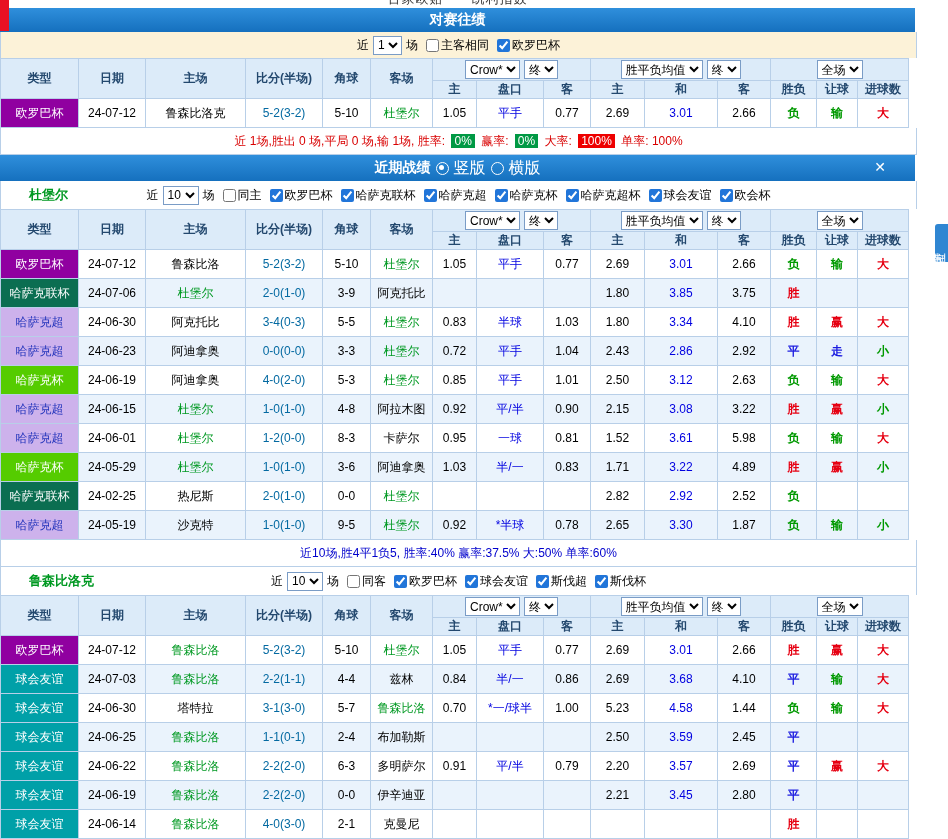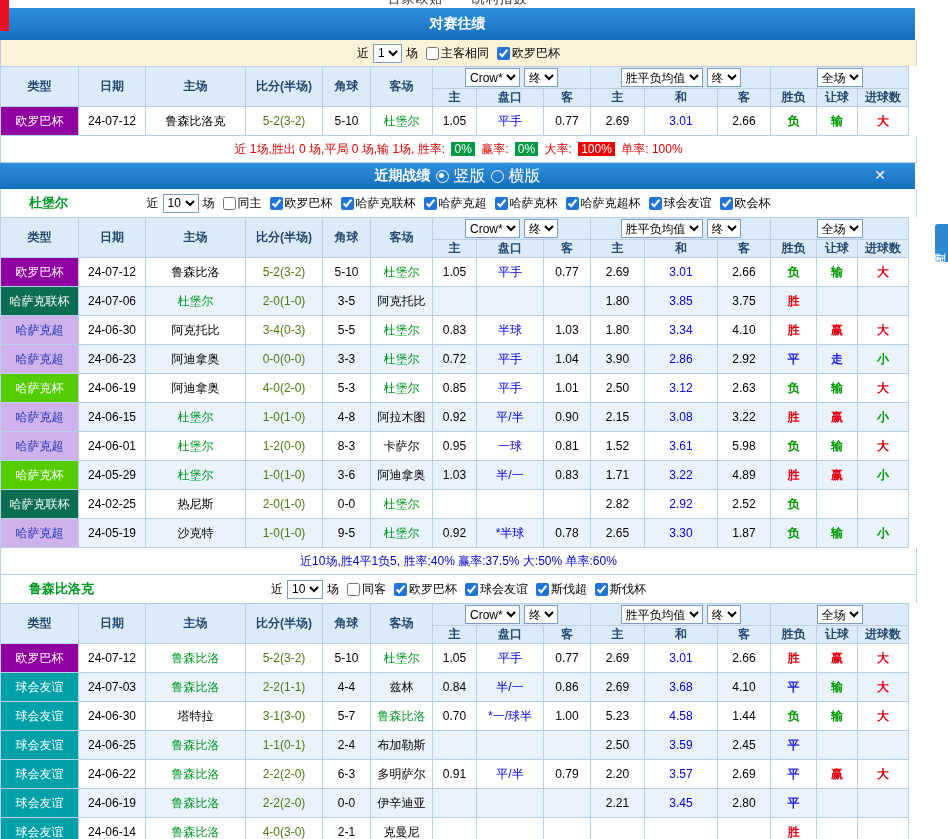--- a/index.html
+++ b/index.html
@@ -6,21 +6,21 @@
   body{
     width:948px;height:839px;overflow:hidden;position:relative;
     background:#fff;font-family:"Liberation Sans","DejaVu Sans",sans-serif;
     font-size:12px;color:#000;
   }
   .page{width:915px;position:relative}
   .top-strip{height:8px;overflow:hidden;position:relative}
   .top-strip span{position:absolute;top:-10px;left:0;right:0;text-align:center;font-size:13px;color:#333;letter-spacing:1px}
   .red-mark{position:absolute;left:0;top:0;width:9px;height:31px;background:#e81123;z-index:5}
   .bar{
-    height:32px;background:linear-gradient(180deg,#2f8fdc 0%,#1570be 100%);
+    height:24px;background:linear-gradient(180deg,#2f8fdc 0%,#1570be 100%);
     color:#fff;font-weight:bold;font-size:14px;
     display:flex;align-items:center;justify-content:center;position:relative;
   }
   .bar2{height:26px}
   .bar-center{display:flex;align-items:center;gap:5px}
   .radio{display:inline-block;width:11px;height:11px;border:1px solid #fff;border-radius:50%;background:transparent;position:relative;cursor:pointer}
   .radio.checked::after{content:'';position:absolute;left:2px;top:2px;width:5px;height:5px;border-radius:50%;background:#fff}
   .radio-lab{font-weight:normal;font-size:16px}
   .close{position:absolute;right:26px;top:3px;width:18px;height:18px;line-height:18px;text-align:center;color:#fff;font-size:14px;font-weight:bold;cursor:pointer}
   .filterrow{
@@ -35,21 +35,21 @@
   select{font-family:inherit;font-size:12px;height:19px;border:1px solid #7a9cc6;background:#fff;margin:0 2px}
   table.grid{border-collapse:collapse;table-layout:fixed;width:908px;background:#fff}
   table.grid th,table.grid td{border:1px solid #b8cfe8;text-align:center;padding:0;overflow:hidden;white-space:nowrap}
   table.grid td{height:28px;font-size:12px}
   table.grid th{background:#dcebf9;color:#23486e;font-weight:bold;font-size:12px}
   th.hsels{height:21px}
   th.hsub{height:17px;font-weight:bold}
   tr.alt td{background:#eaf3fc}
   tr.alt td.lgc{background:inherit}
   td.hl{color:#009922}
-  td.score{color:#4d7c0f}
+  td.score{color:#0369a1}
   td.ob{color:#0000e0}
   td.res{font-weight:bold}
   .summary{
     width:915px;height:26px;display:flex;align-items:center;justify-content:center;
     background:#fff;border:1px solid #b8cfe8;border-top:none;font-size:12px;white-space:pre;
   }
   .seg-red{color:#d90000}
   .seg-blue{color:#0000cc}
   .seg-badge-green{background:#009944;color:#fff;padding:0 3px;margin:0 3px}
   .seg-badge-red{background:#ee0000;color:#fff;padding:0 3px;margin:0 3px}
@@ -233,21 +233,21 @@
             <td>2.66</td>
             <td class="res" style="color: rgb(0, 153, 0);">负</td>
             <td class="res" style="color: rgb(0, 153, 0);">输</td>
             <td class="res" style="color: rgb(230, 0, 18);">大</td>
           </tr>
           <tr class="alt">
             <td class="lgc" style="background: rgb(11, 110, 81); color: rgb(255, 255, 255);">哈萨克联杯</td>
             <td>24-07-06</td>
             <td class="hl">杜堡尔</td>
             <td class="score">2-0(1-0)</td>
-            <td>3-5</td>
+            <td>3-9</td>
             <td>阿克托比</td>
             <td></td>
             <td class="ob"></td>
             <td></td>
             <td>1.80</td>
             <td class="ob">3.85</td>
             <td>3.75</td>
             <td class="res" style="color: rgb(230, 0, 18);">胜</td>
             <td class="res"></td>
             <td class="res"></td>
@@ -272,21 +272,21 @@
           <tr class="alt">
             <td class="lgc" style="background: rgb(205, 178, 236); color: rgb(34, 51, 187);">哈萨克超</td>
             <td>24-06-23</td>
             <td>阿迪拿奥</td>
             <td class="score">0-0(0-0)</td>
             <td>3-3</td>
             <td class="hl">杜堡尔</td>
             <td>0.72</td>
             <td class="ob">平手</td>
             <td>1.04</td>
-            <td>3.90</td>
+            <td>2.43</td>
             <td class="ob">2.86</td>
             <td>2.92</td>
             <td class="res" style="color: rgb(28, 28, 224);">平</td>
             <td class="res" style="color: rgb(28, 28, 224);">走</td>
             <td class="res" style="color: rgb(0, 153, 0);">小</td>
           </tr>
           <tr>
             <td class="lgc" style="background: rgb(85, 204, 0); color: rgb(255, 255, 255);">哈萨克杯</td>
             <td>24-06-19</td>
             <td>阿迪拿奥</td>

